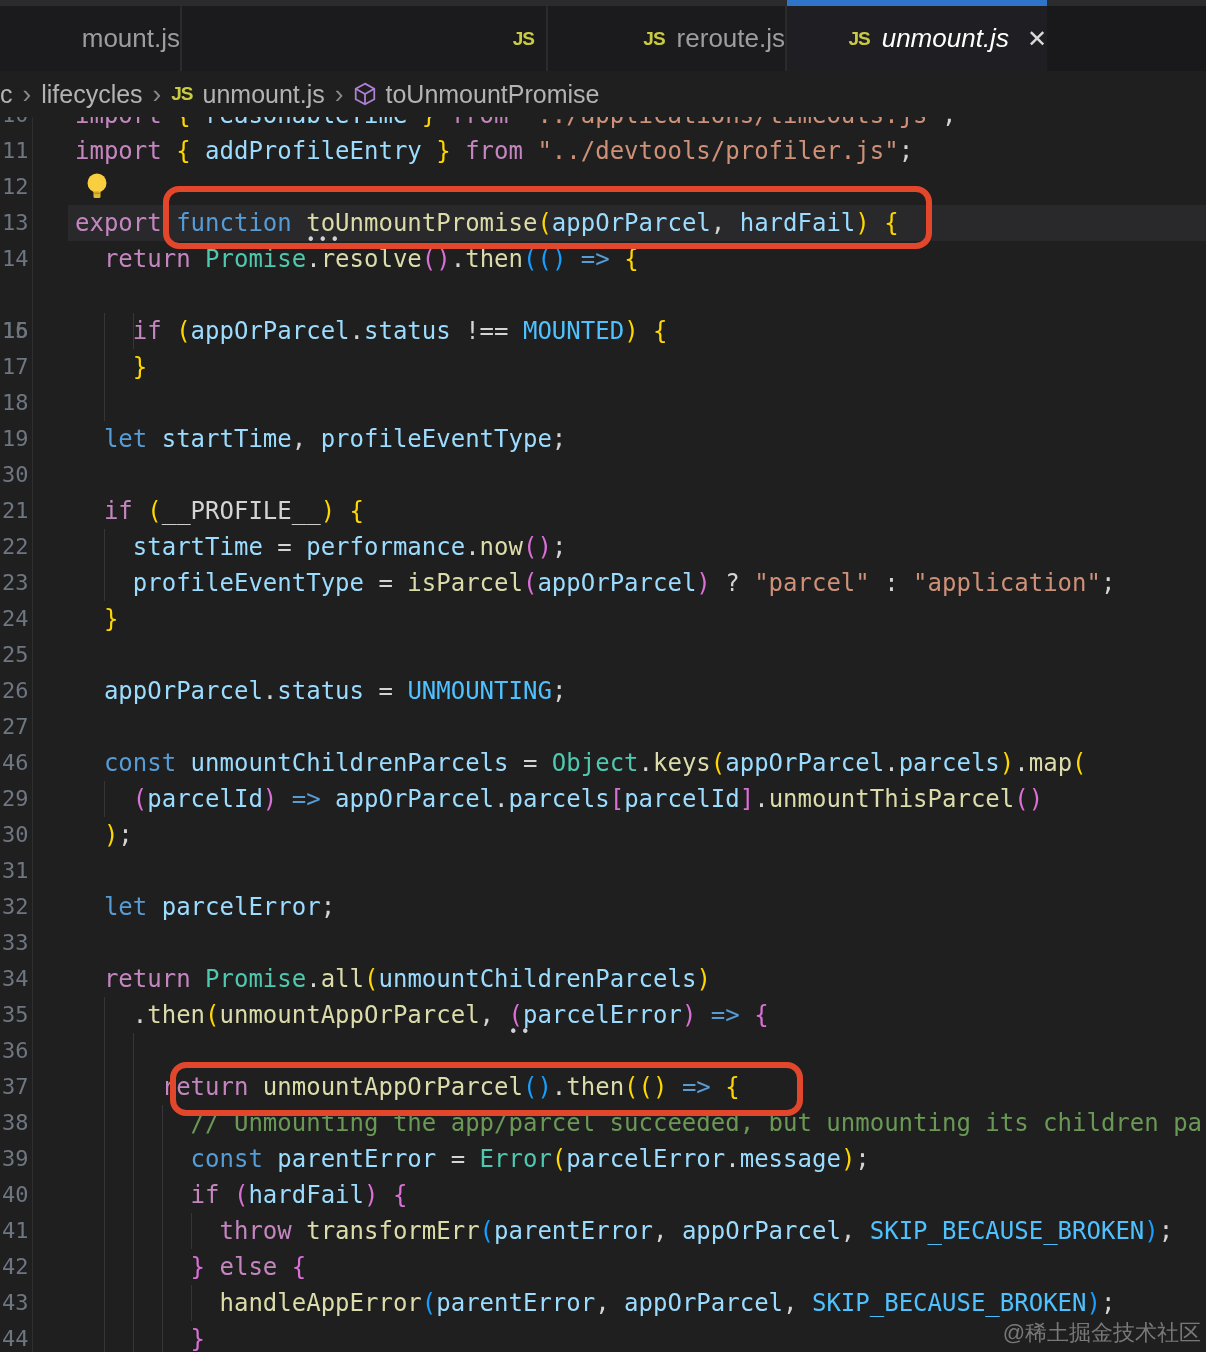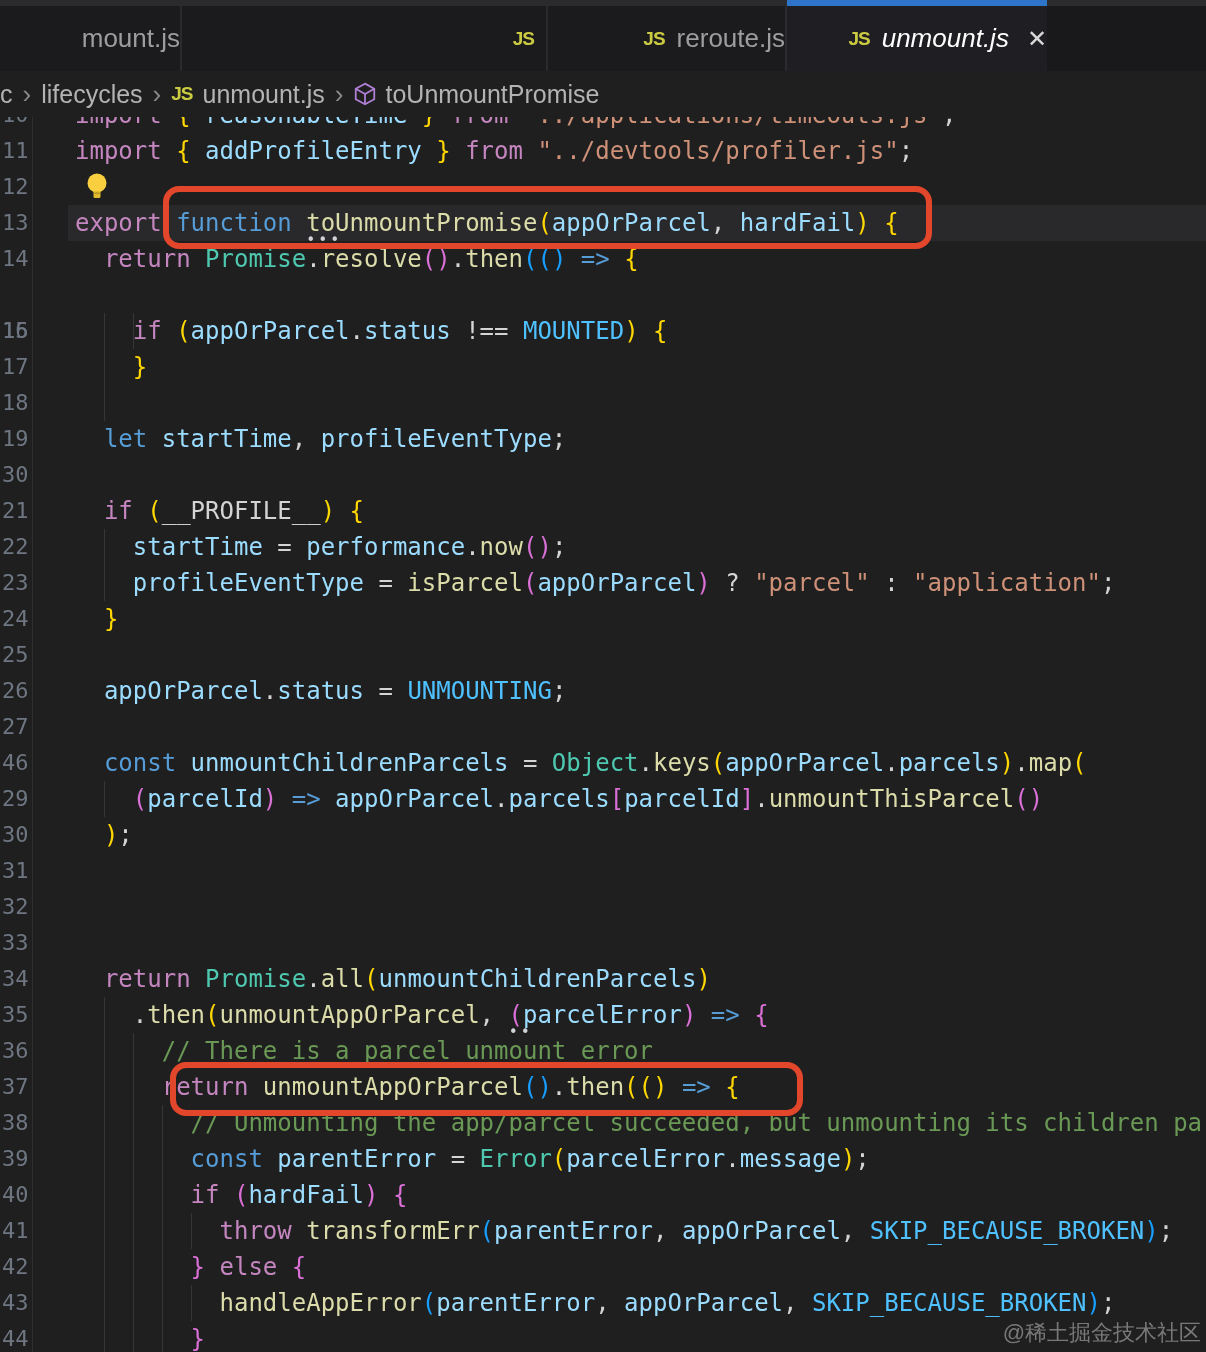--- a/index.html
+++ b/index.html
@@ -194,40 +194,41 @@
       <div class="row" style="top: 700px;">
         <div class="lnum">30</div>
         <div class="code"><span style="color: rgb(212, 212, 212);">  </span><span style="color: rgb(255, 215, 0);">)</span><span style="color: rgb(212, 212, 212);">;</span></div>
       </div>
       <div class="row" style="top: 736px;">
         <div class="lnum">31</div>
         <div class="code"></div>
       </div>
       <div class="row" style="top: 772px;">
         <div class="lnum">32</div>
+        <div class="code"><span style="color: rgb(212, 212, 212);">  </span><span style="color: rgb(86, 156, 214);">let</span><span style="color: rgb(212, 212, 212);"> </span><span style="color: rgb(156, 220, 254);">parcelError</span><span style="color: rgb(212, 212, 212);">;</span></div>
       </div>
       <div class="row" style="top: 808px;">
         <div class="lnum">33</div>
         <div class="code"></div>
       </div>
       <div class="row" style="top: 844px;">
         <div class="lnum">34</div>
         <div class="code"><span style="color: rgb(212, 212, 212);">  </span><span style="color: rgb(197, 134, 192);">return</span><span style="color: rgb(212, 212, 212);"> </span><span style="color: rgb(78, 201, 176);">Promise</span><span style="color: rgb(212, 212, 212);">.</span><span style="color: rgb(220, 220, 170);">all</span><span style="color: rgb(255, 215, 0);">(</span><span style="color: rgb(156, 220, 254);">unmountChildrenParcels</span><span style="color: rgb(255, 215, 0);">)</span></div>
       </div>
       <div class="row" style="top: 880px;">
         <div class="guide" style="left: 103.91px;"></div>
         <div class="lnum">35</div>
         <div class="code"><span style="color: rgb(212, 212, 212);">    .</span><span style="color: rgb(220, 220, 170);">then</span><span style="color: rgb(255, 215, 0);">(</span><span style="color: rgb(220, 220, 170);">unmountAppOrParcel</span><span style="color: rgb(212, 212, 212);">, </span><span style="color: rgb(218, 112, 214);">(</span><span style="color: rgb(156, 220, 254);">parcelError</span><span style="color: rgb(218, 112, 214);">)</span><span style="color: rgb(212, 212, 212);"> </span><span style="color: rgb(86, 156, 214);">=&gt;</span><span style="color: rgb(212, 212, 212);"> </span><span style="color: rgb(218, 112, 214);">{</span></div>
         <div class="hintdots" style="left: 508.65px;">••</div>
       </div>
       <div class="row" style="top: 916px;">
         <div class="guide" style="left: 103.91px;"></div>
         <div class="guide" style="left: 132.82px;"></div>
         <div class="lnum">36</div>
-        <div class="code"><span style="color: rgb(212, 212, 212);">      </span><span style="color: rgb(106, 153, 85);">// There is a parcel unmount error</span></div>
+        <div class="code"><span style="color: rgb(212, 212, 212);">      </span></div>
       </div>
       <div class="row" style="top: 952px;">
         <div class="guide" style="left: 103.91px;"></div>
         <div class="guide" style="left: 132.82px;"></div>
         <div class="lnum">37</div>
         <div class="code"><span style="color: rgb(212, 212, 212);">      </span><span style="color: rgb(197, 134, 192);">return</span><span style="color: rgb(212, 212, 212);"> </span><span style="color: rgb(220, 220, 170);">unmountAppOrParcel</span><span style="color: rgb(23, 159, 255);">()</span><span style="color: rgb(212, 212, 212);">.</span><span style="color: rgb(220, 220, 170);">then</span><span style="color: rgb(255, 215, 0);">(()</span><span style="color: rgb(212, 212, 212);"> </span><span style="color: rgb(86, 156, 214);">=&gt;</span><span style="color: rgb(212, 212, 212);"> </span><span style="color: rgb(255, 215, 0);">{</span></div>
       </div>
       <div class="row" style="top: 988px;">
         <div class="guide" style="left: 103.91px;"></div>
         <div class="guide" style="left: 132.82px;"></div>

